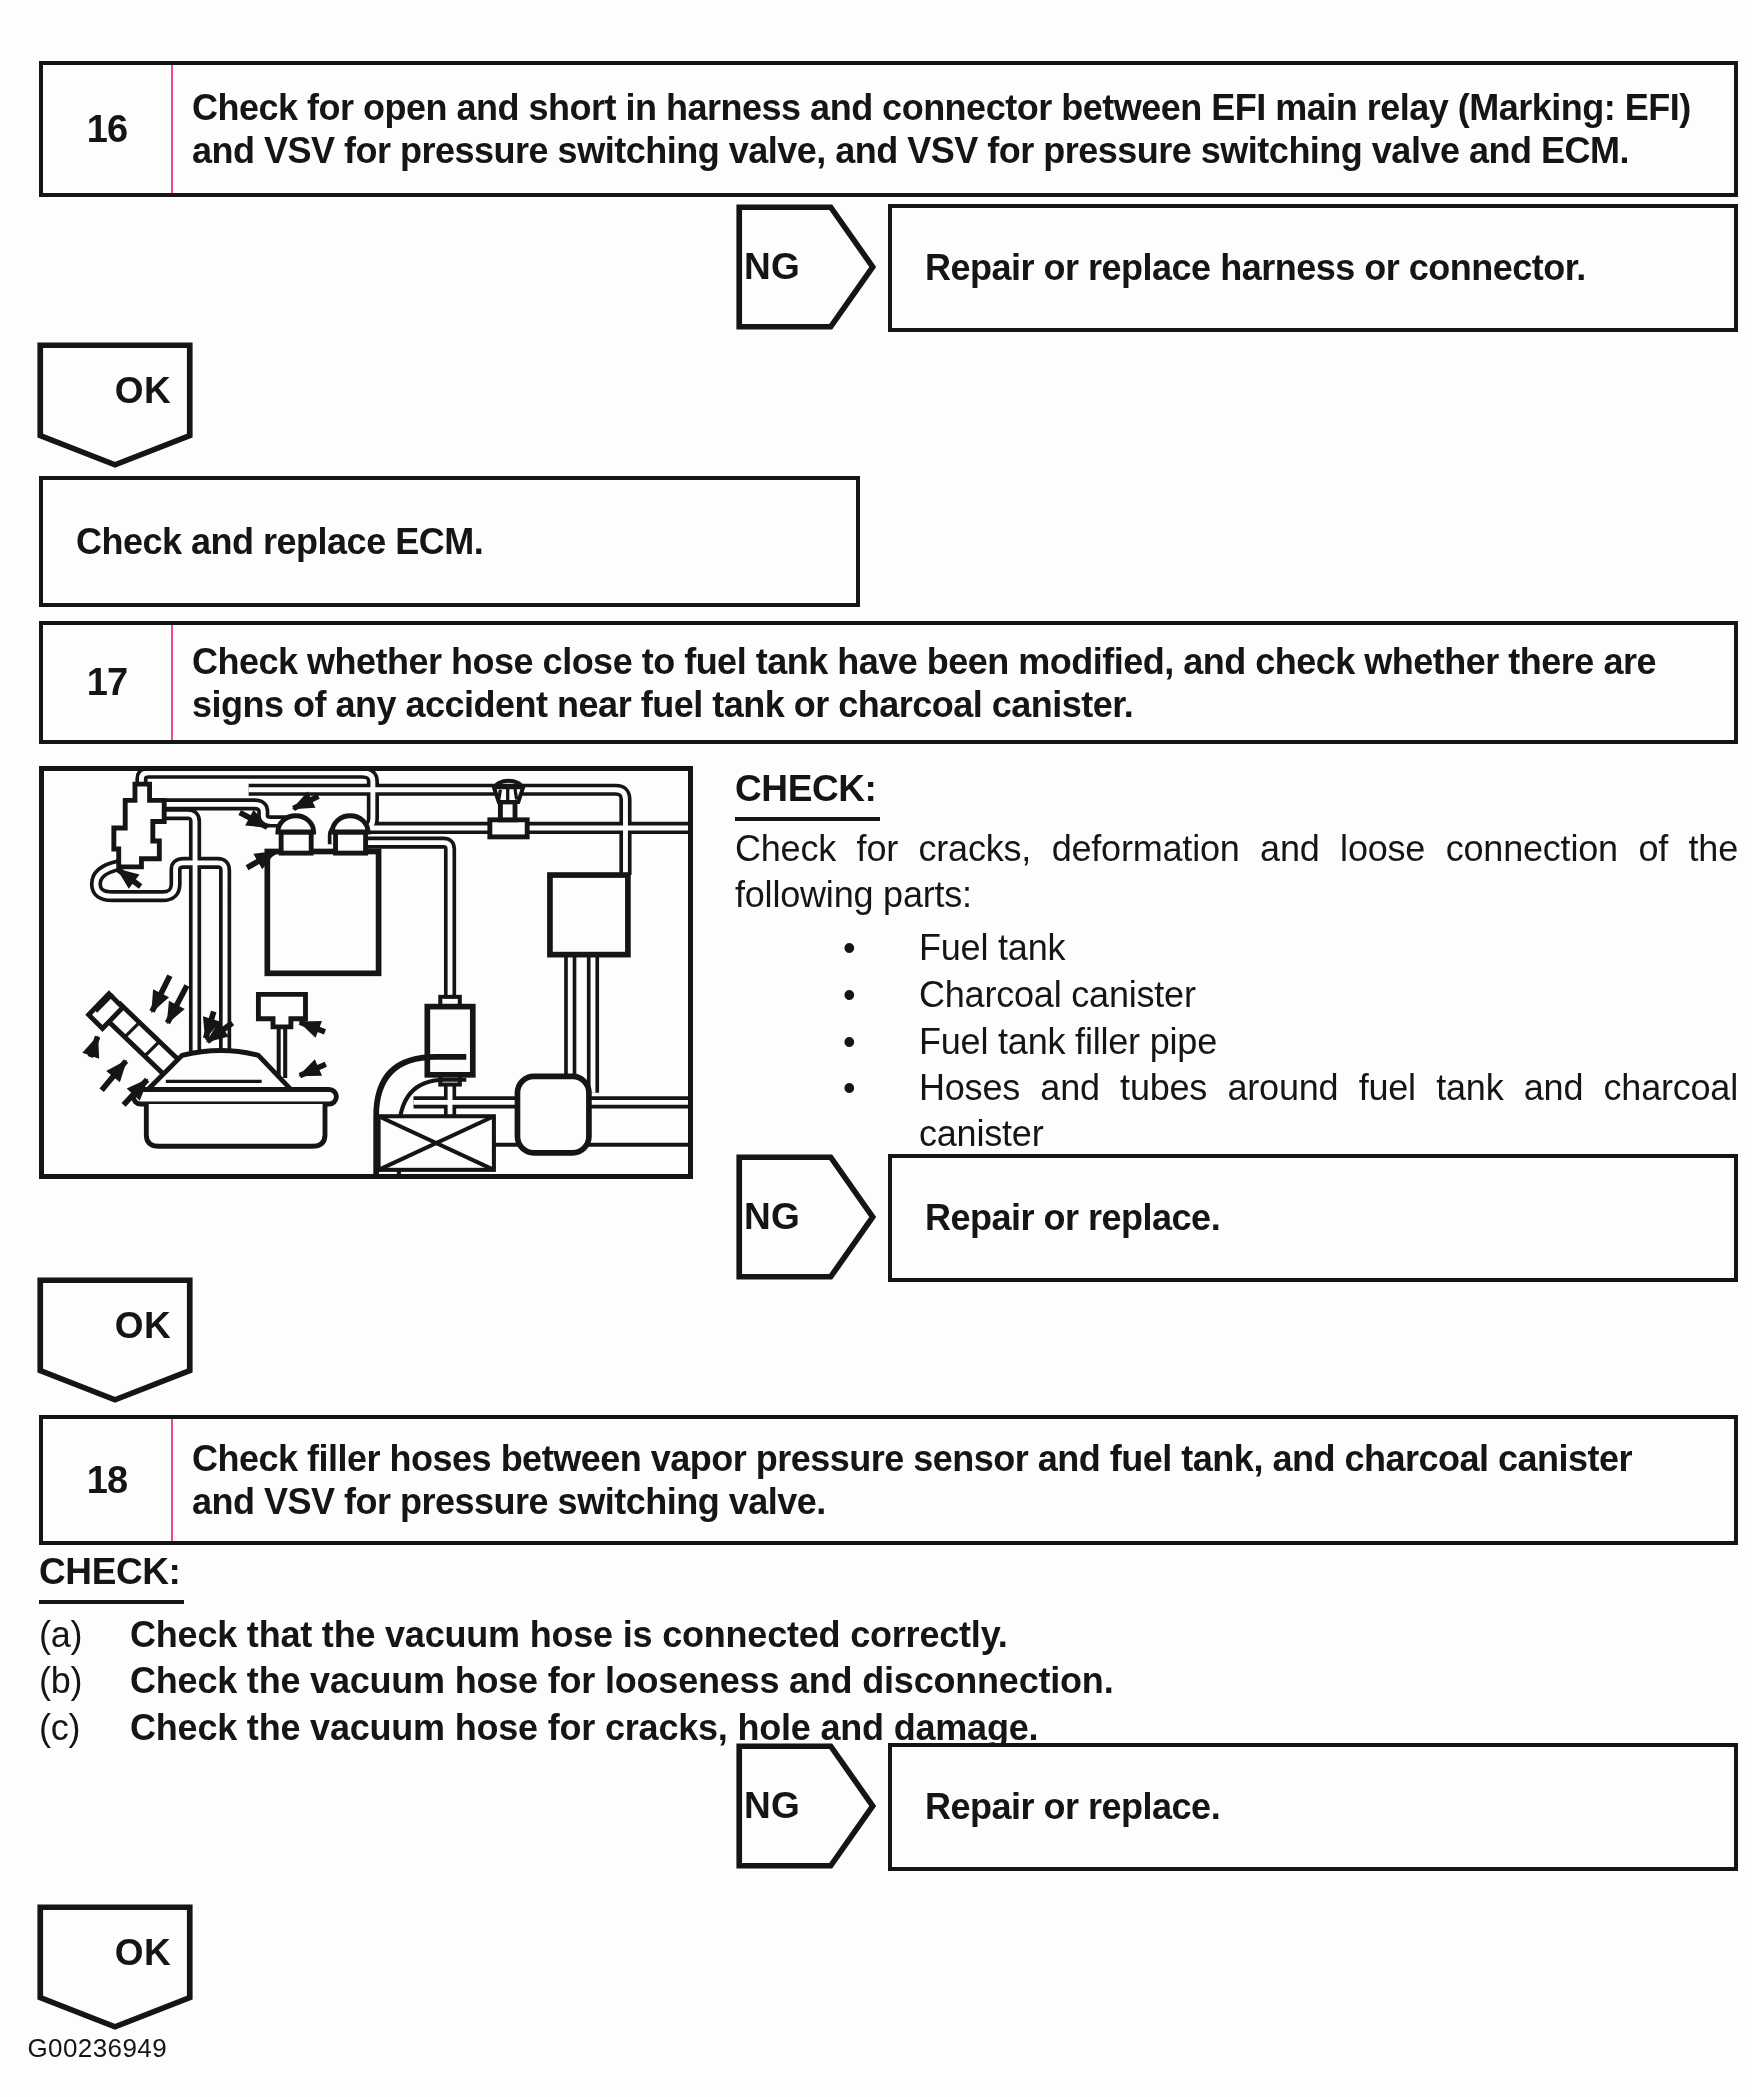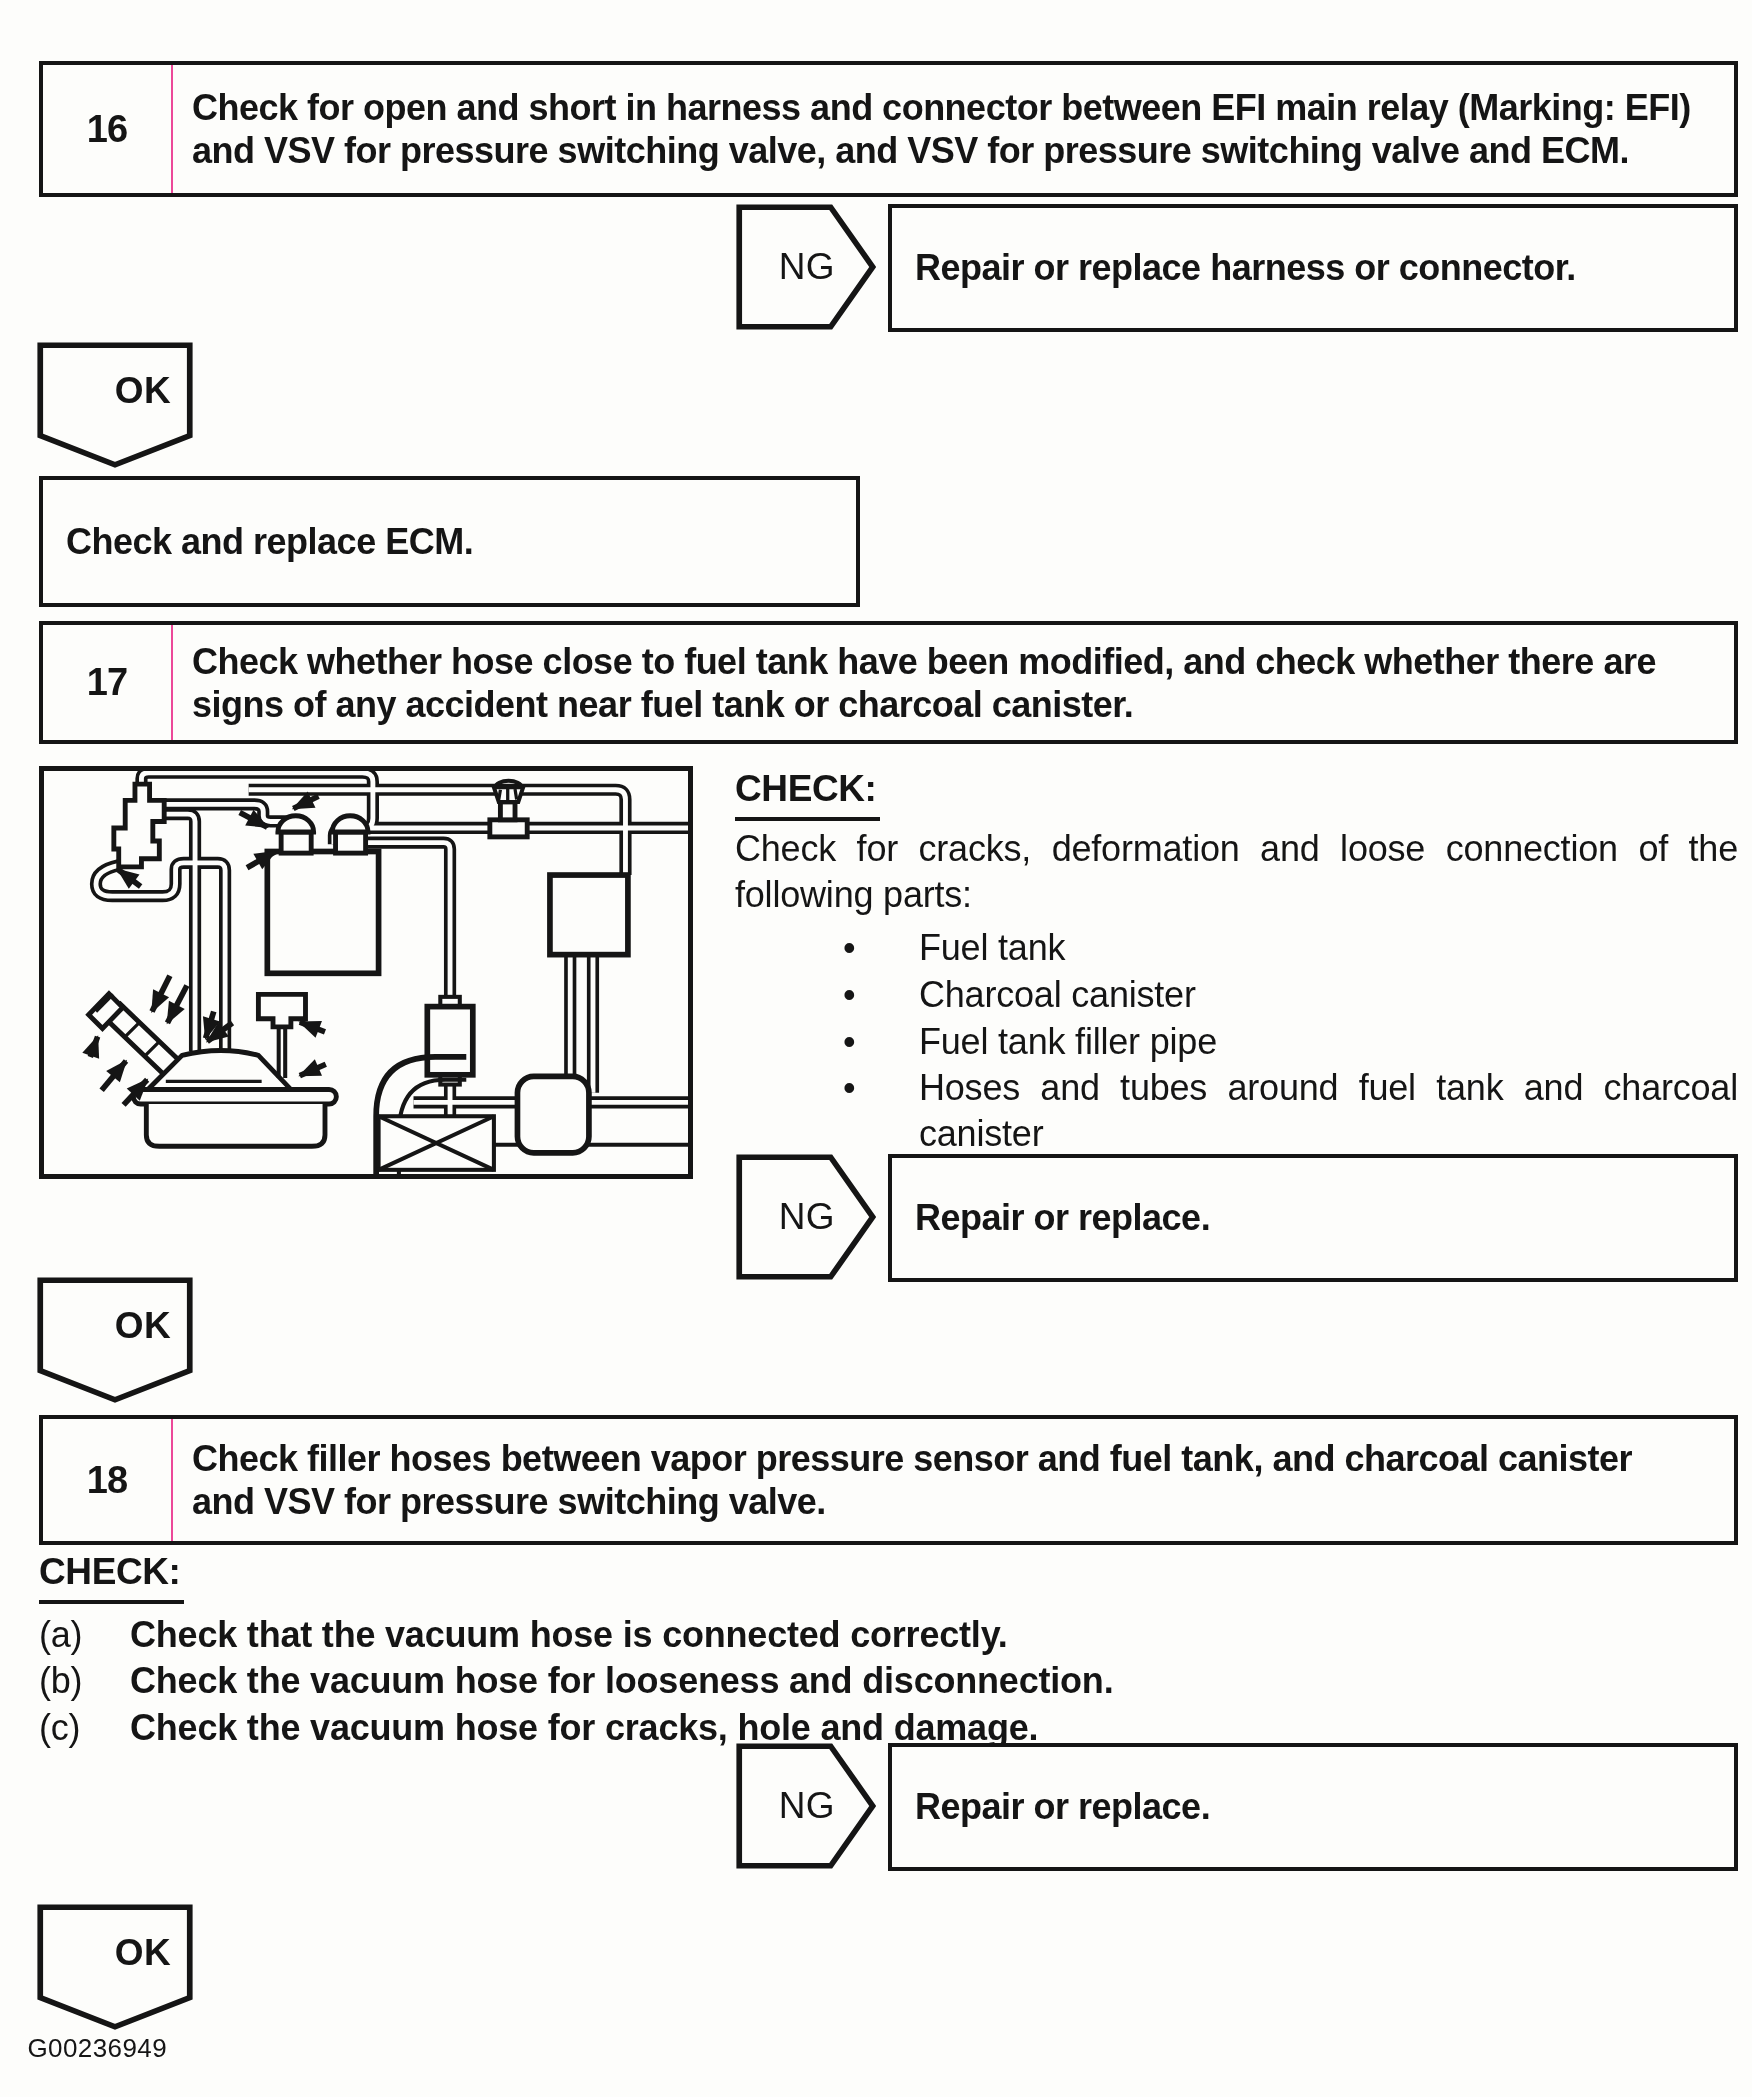--- a/index.html
+++ b/index.html
@@ -24,27 +24,27 @@
   .step-num{font-weight:bold;font-size:38px;letter-spacing:-0.8px;}
   .step-text{
     position:absolute;left:149px;right:32px;top:50%;transform:translateY(-50%);
     font-weight:bold;font-size:36px;line-height:43px;letter-spacing:-0.5px;
   }
   
   .result-box{
     position:absolute;border:4.9px solid #151515;background:#fdfdfb;box-sizing:border-box;
     display:flex;align-items:center;
   }
-  .result-text{font-weight:bold;font-size:36px;letter-spacing:-0.5px;padding-left:23px;}
+  .result-text{font-weight:bold;font-size:36px;letter-spacing:-0.5px;padding-left:33px;}
   
   .flow-shape{position:absolute;}
   .flow-shape svg{position:absolute;left:0;top:0;width:100%;height:100%;}
   .ng-label{
-    position:absolute;left:0;width:99px;top:50%;transform:translateY(-50%);
-    text-align:right;font-weight:normal;font-size:37px;letter-spacing:0.4px;
+    position:absolute;left:8px;width:99px;top:50%;transform:translateY(-50%);
+    text-align:left;font-weight:bold;font-size:37px;letter-spacing:0.4px;
   }
   .ok-label{
     position:absolute;left:16px;width:100%;top:39%;transform:translateY(-50%);
     text-align:center;font-weight:bold;font-size:37px;letter-spacing:0.4px;padding-left:12px;
   }
   
   .check-heading{
     position:absolute;
     font-weight:bold;font-size:37px;letter-spacing:-0.4px;
     border-bottom:4px solid #151515;padding:0 3.2px 6.5px 0;

